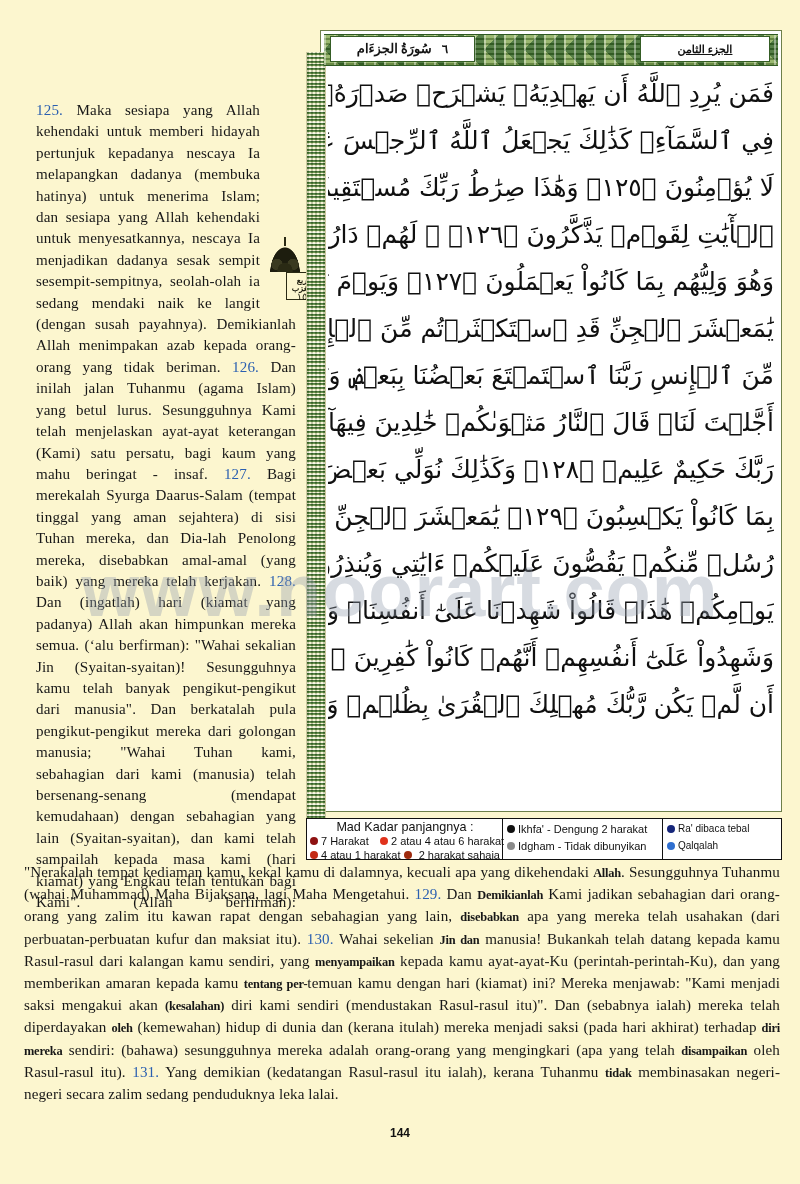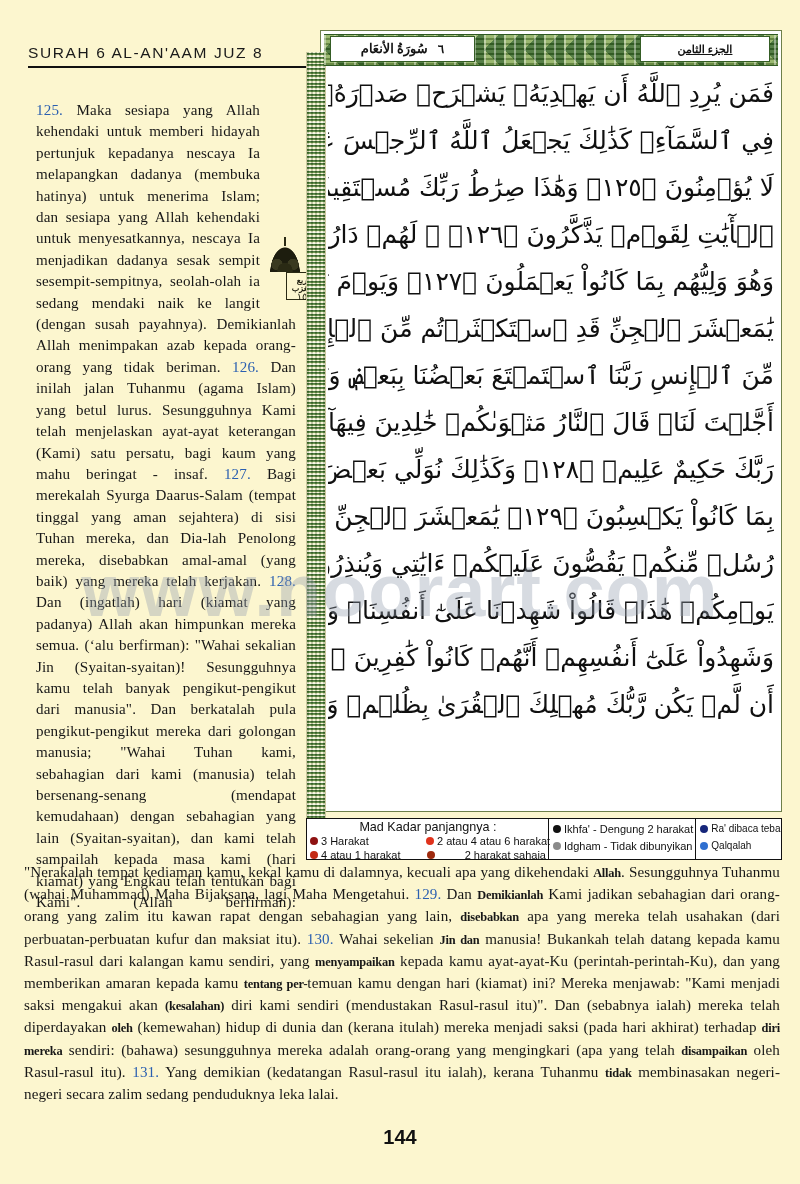--- a/index.html
+++ b/index.html
@@ -265,21 +265,21 @@
     height: 42px;
     z-index: 20;
     background: #ffffff;
     border: 1.4px solid #111;
     box-sizing: border-box;
     display: flex;
     font-family: "Liberation Sans", sans-serif;
     overflow: hidden;
   }
   #legend .lg-a {
-    width: 242px;
+    width: 196px;
     border-right: 1.4px solid #111;
     box-sizing: border-box;
     padding: 1px 2px 0 3px;
   }
   #legend .lg-b {
     width: 160px;
     border-right: 1.4px solid #111;
     box-sizing: border-box;
     padding: 3px 2px 0 4px;
   }
@@ -334,56 +334,52 @@
   .squeeze { font-size: 12.4px; letter-spacing: -0.2px; font-weight: 700; }
 
   
   #page-number {
     position: absolute;
     top: 1126px;
     left: 0;
     width: 800px;
     text-align: center;
     font-family: "Liberation Sans", sans-serif;
-    font-size: 20px;
+    font-size: 12px;
     font-weight: 700;
     color: #111;
     z-index: 12;
   }
 </style>
 </head>
 <body>
 
 <div id="page">
 
-  <div id="header">
-    <div class="htitle">SURAH 6   AL-AN'AAM   JUZ 8</div>
-    <div class="hrule"></div>
-  </div>
 
   <div id="left-col">
     <div id="ruku-ornament">
       <div class="ruku-dome"></div>
       <div class="ruku-box">
         <span class="ar">ربع الغزب</span>
         <span class="no">١٥</span>
       </div>
     </div>
     <p><span class="vnum">125.</span> Maka sesiapa yang Allah kehendaki untuk memberi hidayah pertunjuk kepadanya nescaya Ia melapangkan dadanya (membuka hatinya) untuk menerima Islam; dan sesiapa yang Allah kehendaki untuk menyesatkannya, nescaya Ia menjadikan dadanya sesak sempit sesempit-sempitnya, seolah-olah ia sedang mendaki naik ke langit (dengan susah payahnya). Demikianlah Allah menimpakan azab kepada orang-orang yang tidak beriman. <span class="vnum">126.</span> Dan inilah jalan Tuhanmu (agama Islam) yang betul lurus. Sesungguhnya Kami telah menjelaskan ayat-ayat keterangan (Kami) satu persatu, bagi kaum yang mahu beringat - insaf. <span class="vnum">127.</span> Bagi merekalah Syurga Daarus-Salam (tempat tinggal yang aman sejahtera) di sisi Tuhan mereka, dan Dia-lah Penolong mereka, disebabkan amal-amal (yang baik) yang mereka telah kerjakan. <span class="vnum">128.</span> Dan (ingatlah) hari (kiamat yang padanya) Allah akan himpunkan mereka semua. (‘alu berfirman): "Wahai sekalian Jin (Syaitan-syaitan)! Sesungguhnya kamu telah banyak pengikut-pengikut dari manusia". Dan berkatalah pula pengikut-pengikut mereka dari golongan manusia; "Wahai Tuhan kami, sebahagian dari kami (manusia) telah bersenang-senang (mendapat kemudahaan) dengan sebahagian yang lain (Syaitan-syaitan), dan kami telah sampailah kepada masa kami (hari kiamat) yang Engkau telah tentukan bagi Kami". (Allah berfirman):</p>
   </div>
 
   <div class="chevron-band chev-v"></div>
 
   <div id="arabic-frame"></div>
   <div id="arabic-panel"></div>
   <div id="arabic-topband"></div>
 
   <div class="cartouche" id="cartouche-surah">
     <span class="cart-num">٦</span>
-    <span>سُورَةُ الأنعَام</span>
+    <span>سُورَةُ الجزءَام</span>
   </div>
   <div class="cartouche" id="cartouche-juz">
     <span>الجزء الثامن</span>
   </div>
 
   <div id="arabic-text">
       <span class="aline">فَمَن يُرِدِ ٱللَّهُ أَن يَهۡدِيَهُۥ يَشۡرَحۡ صَدۡرَهُۥ لِلۡإِسۡلَٰمِۖ وَمَن يُرِدۡ</span>
       <span class="aline">فِي ٱلسَّمَآءِۚ كَذَٰلِكَ يَجۡعَلُ ٱللَّهُ ٱلرِّجۡسَ عَلَى ٱلَّذِينَ</span>
       <span class="aline">لَا يُؤۡمِنُونَ ﴿١٢٥﴾ وَهَٰذَا صِرَٰطُ رَبِّكَ مُسۡتَقِيمٗاۗ قَدۡ فَصَّلۡنَا</span>
       <span class="aline">ٱلۡأٓيَٰتِ لِقَوۡمٖ يَذَّكَّرُونَ ﴿١٢٦﴾ ۞ لَهُمۡ دَارُ ٱلسَّلَٰمِ عِندَ رَبِّهِمۡ</span>
@@ -398,21 +394,21 @@
       <span class="aline">وَشَهِدُواْ عَلَىٰٓ أَنفُسِهِمۡ أَنَّهُمۡ كَانُواْ كَٰفِرِينَ ﴿١٣٠﴾ ذَٰلِكَ</span>
       <span class="aline">أَن لَّمۡ يَكُن رَّبُّكَ مُهۡلِكَ ٱلۡقُرَىٰ بِظُلۡمٖ وَأَهۡلُهَا غَٰفِلُونَ ﴿١٣١﴾</span>
     </div>
 
   <div id="legend">
     <div class="lg-a">
       <div class="lg-title">Mad Kadar panjangnya :</div>
       <div class="lg-row">
         <span class="lg-item">
           <span class="dot" style="background:#8e1111"></span>
-          <span>3 Harakat</span>
+          <span>7 Harakat</span>
         </span>
         <span class="lg-item">
           <span class="dot" style="background:#e0321c"></span>
           <span>2 atau 4 atau 6 harakat</span>
         </span>
       </div>
       <div class="lg-row">
         <span class="lg-item">
           <span class="dot" style="background:#c32a14"></span>
           <span>4 atau 1 harakat</span>

